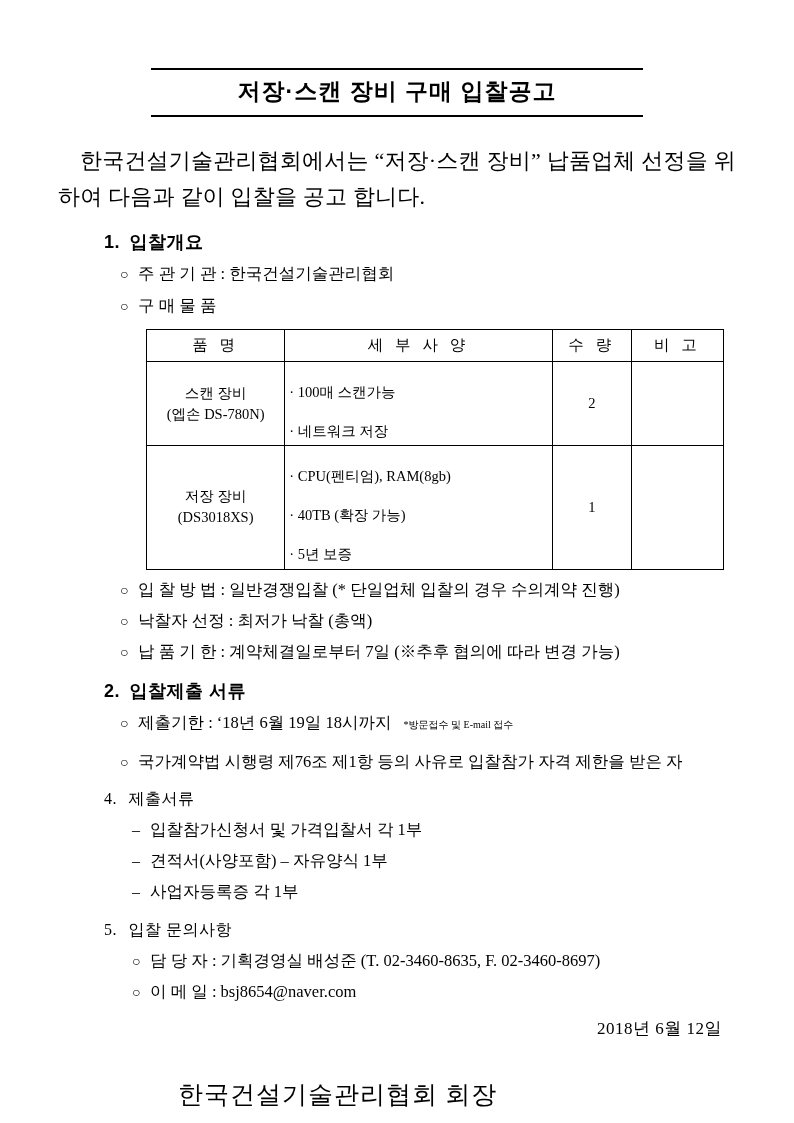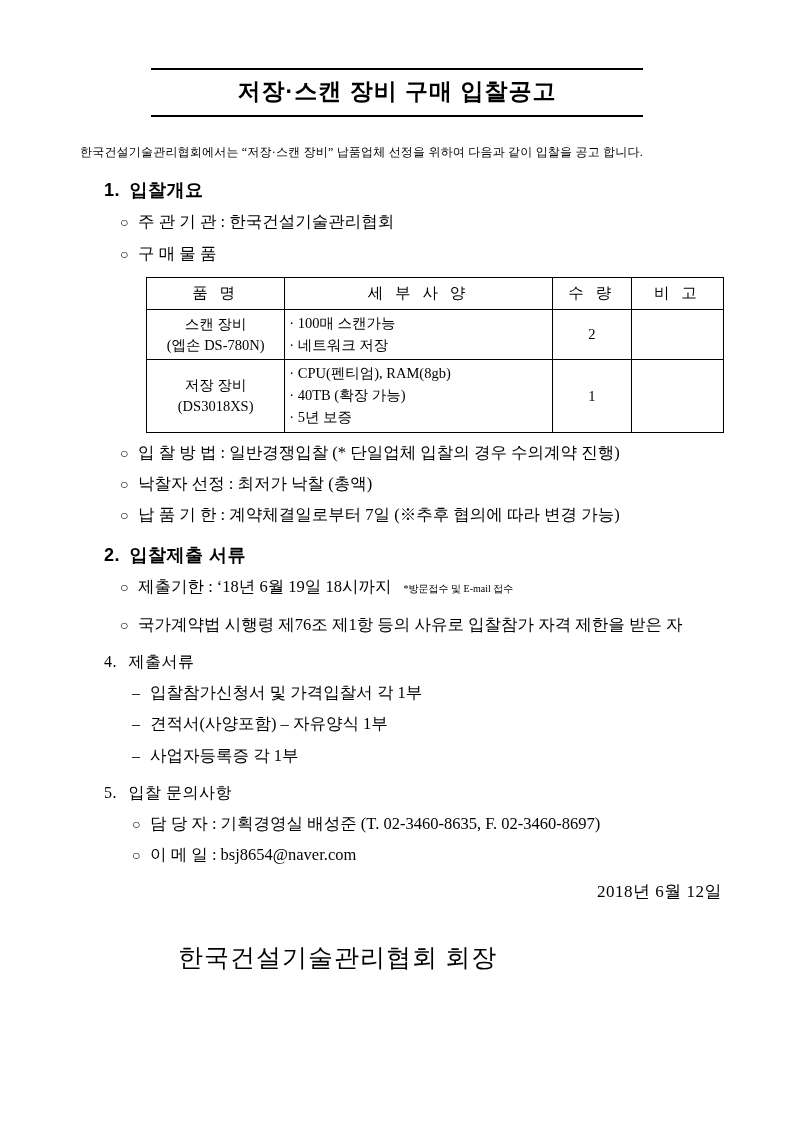--- a/index.html
+++ b/index.html
@@ -35,21 +35,21 @@
   .title {
     font-size: 23px;
     font-weight: bold;
     letter-spacing: 1px;
     font-family: "Liberation Sans", sans-serif;
   }
 
   
   .intro {
     margin-top: 26px;
-    font-size: 12px;
+    font-size: 22px;
     line-height: 1.62;
     text-align: justify;
     text-justify: inter-ideograph;
     text-indent: 22px;
     letter-spacing: 0.2px;
   }
 
   
   .sec {
     margin-top: 16px;
@@ -133,20 +133,21 @@
   }
   td.c-qty {
     text-align: center;
     width: 80px;
   }
   td.c-note {
     width: 96px;
   }
   .spec-line {
     white-space: nowrap;
+    margin-top: 17px;
   }
 
   
   .date-line {
     margin-top: 14px;
     text-align: right;
     font-size: 17px;
     padding-right: 14px;
     letter-spacing: 0.5px;
   }

